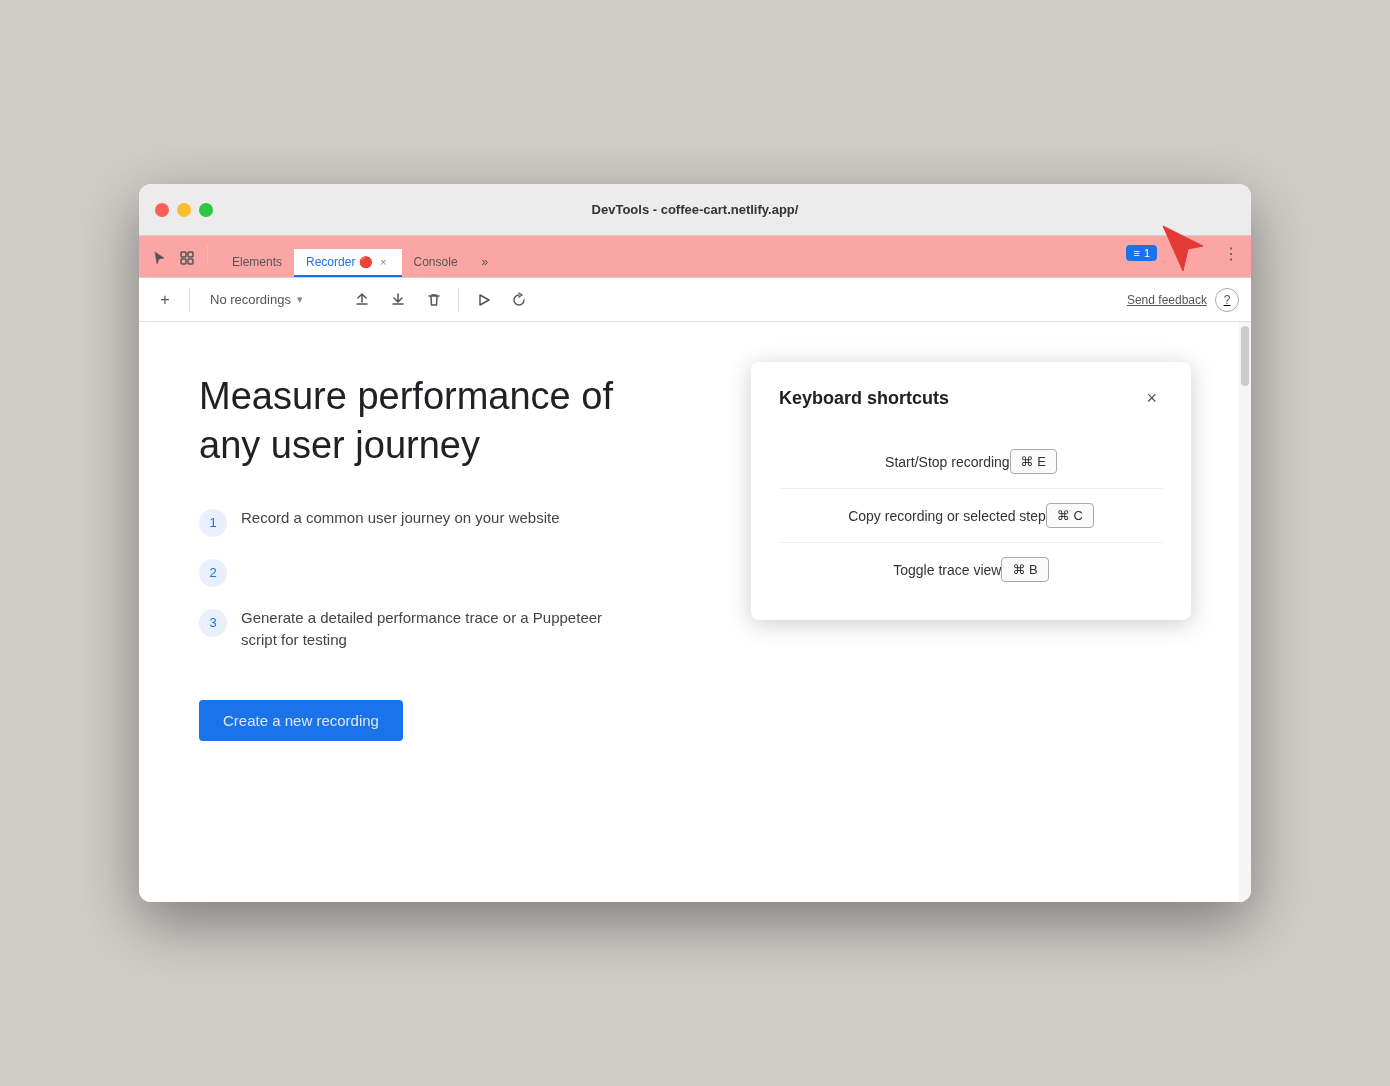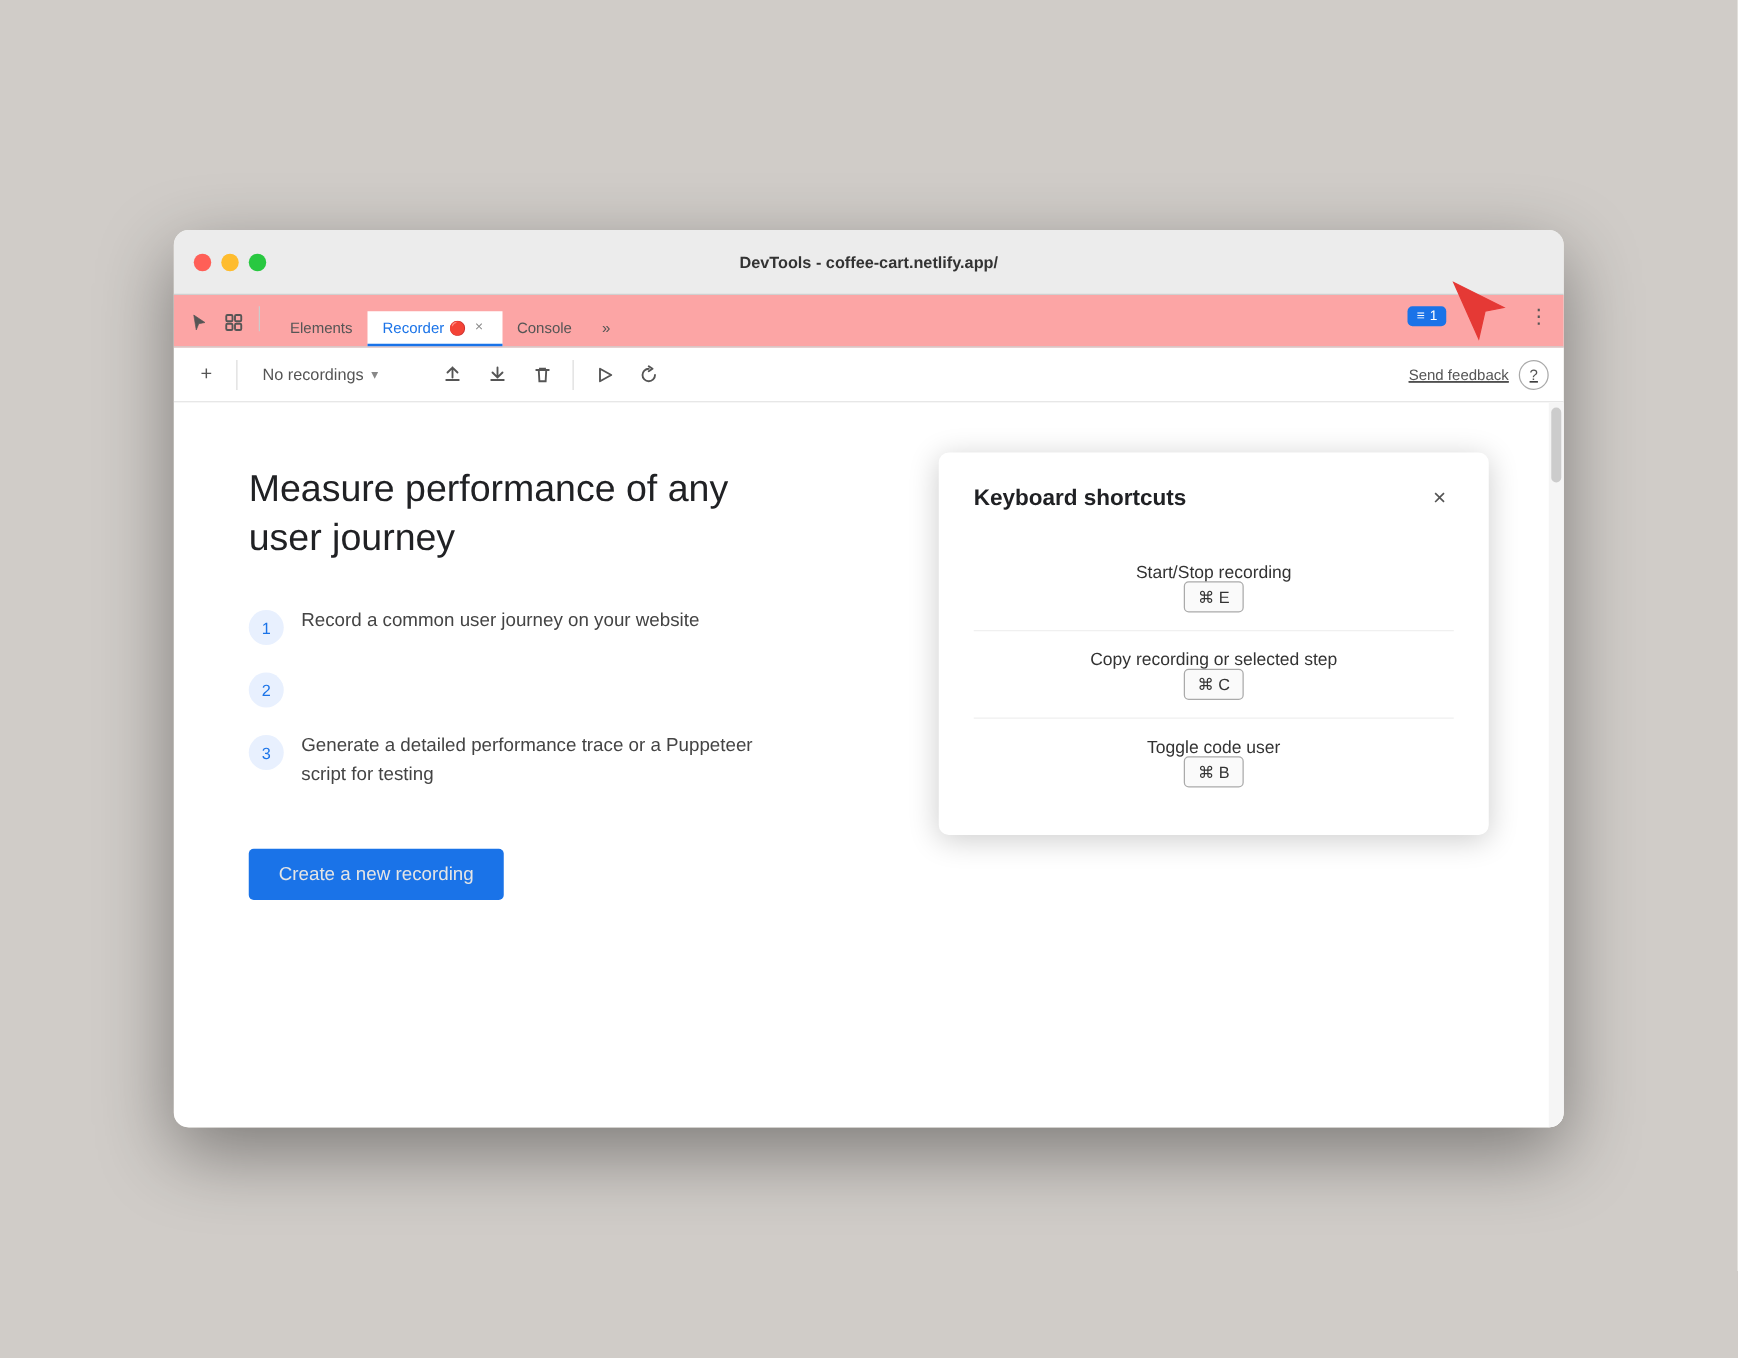--- a/index.html
+++ b/index.html
@@ -204,21 +204,21 @@
     }
 
     
     .main-content {
       background: white;
       min-height: 580px;
       padding: 50px 60px;
       position: relative;
     }
     .main-heading {
-      font-size: 30px;
+      font-size: 38px;
       font-weight: 400;
       color: #202124;
       line-height: 1.3;
       margin-bottom: 36px;
       max-width: 430px;
     }
     .steps-list {
       list-style: none;
       margin-bottom: 48px;
       max-width: 430px;
@@ -303,21 +303,20 @@
       cursor: pointer;
       padding: 2px 6px;
       border-radius: 4px;
     }
     .shortcut-row {
       display: flex;
       align-items: center;
       justify-content: center;
       padding: 14px 0;
       border-bottom: 1px solid #f0f0f0;
-      flex-direction: column;
     }
     .shortcut-row:last-child { border-bottom: none; }
     .shortcut-label {
       font-size: 14px;
       color: #333;
     }
     .shortcut-key {
       display: flex;
       align-items: center;
       gap: 4px;
@@ -467,21 +466,21 @@
 
         <div class="shortcut-row">
           <span class="shortcut-label">Start/Stop recording</span>
           <span class="shortcut-key">⌘ E</span>
         </div>
         <div class="shortcut-row">
           <span class="shortcut-label">Copy recording or selected step</span>
           <span class="shortcut-key">⌘ C</span>
         </div>
         <div class="shortcut-row">
-          <span class="shortcut-label">Toggle code user</span>
+          <span class="shortcut-label">Toggle trace view</span>
           <span class="shortcut-key">⌘ B</span>
         </div>
       </div>
     </div>
 
     <div class="scrollbar">
       <div class="scrollbar-thumb"></div>
     </div>
   </div>
 </div>

